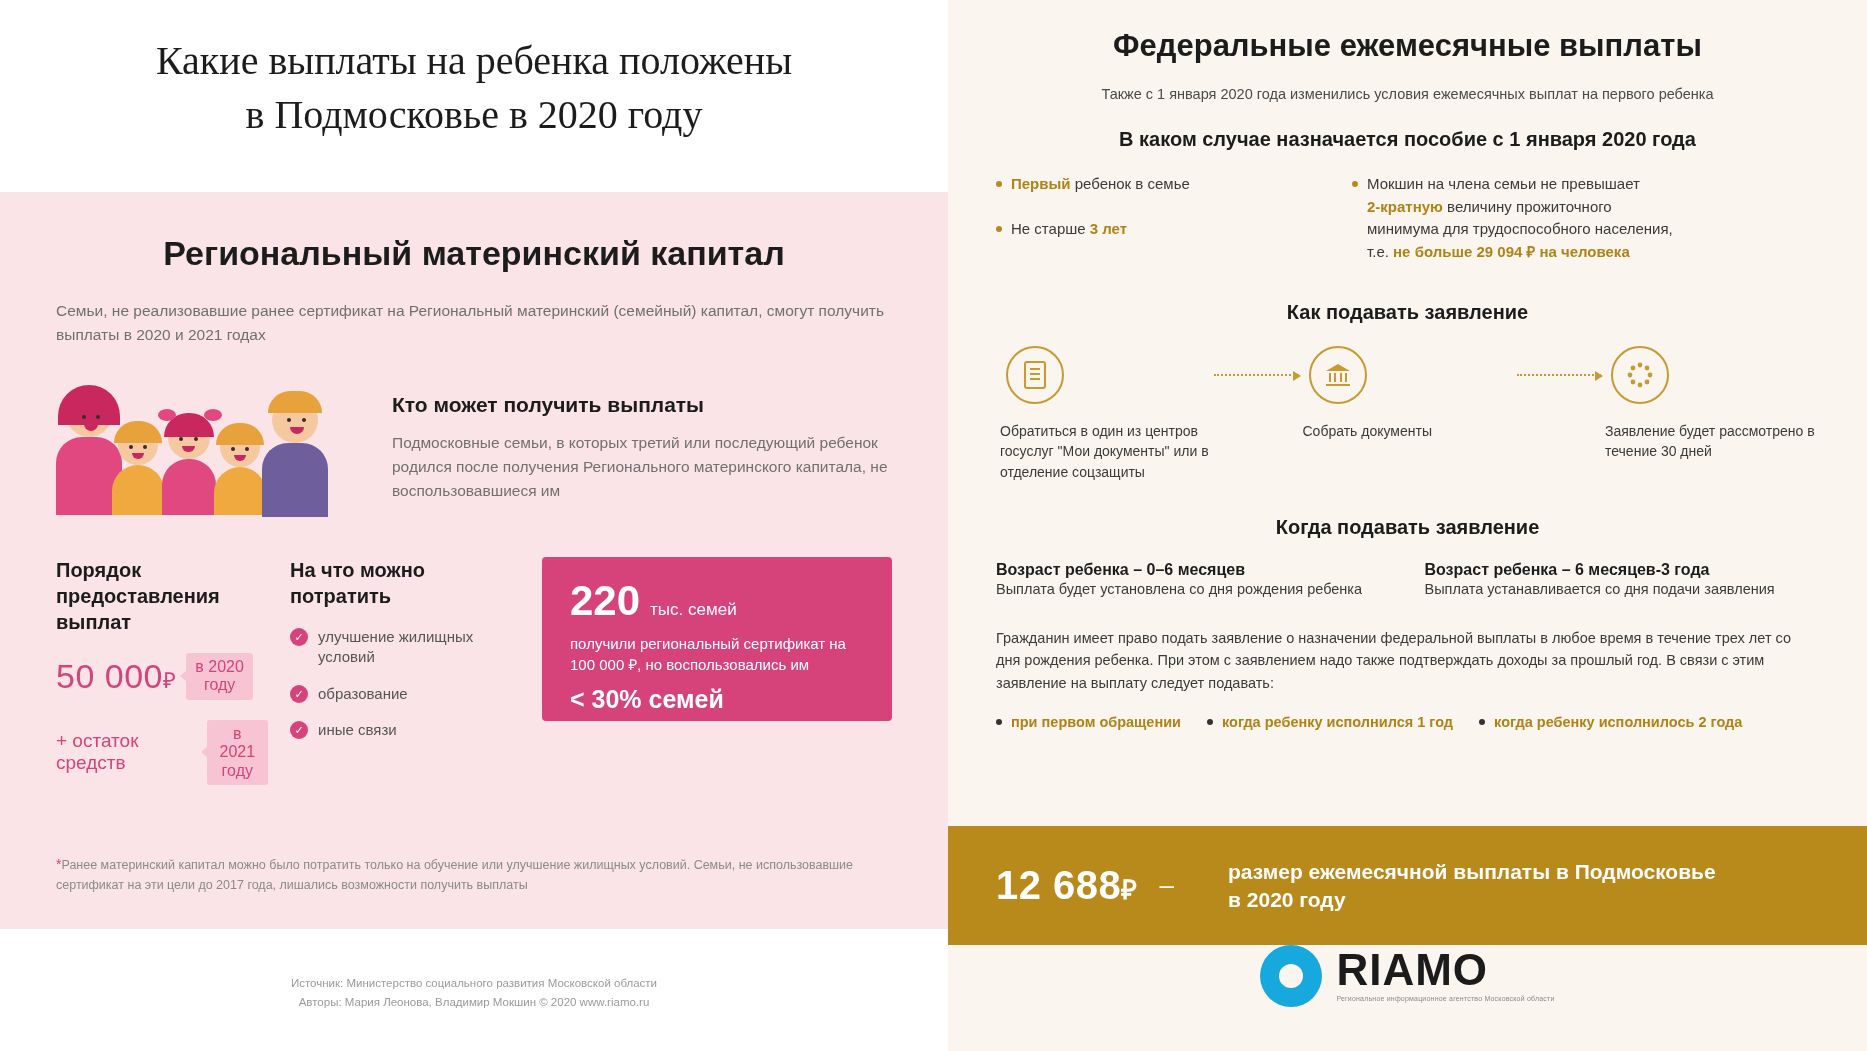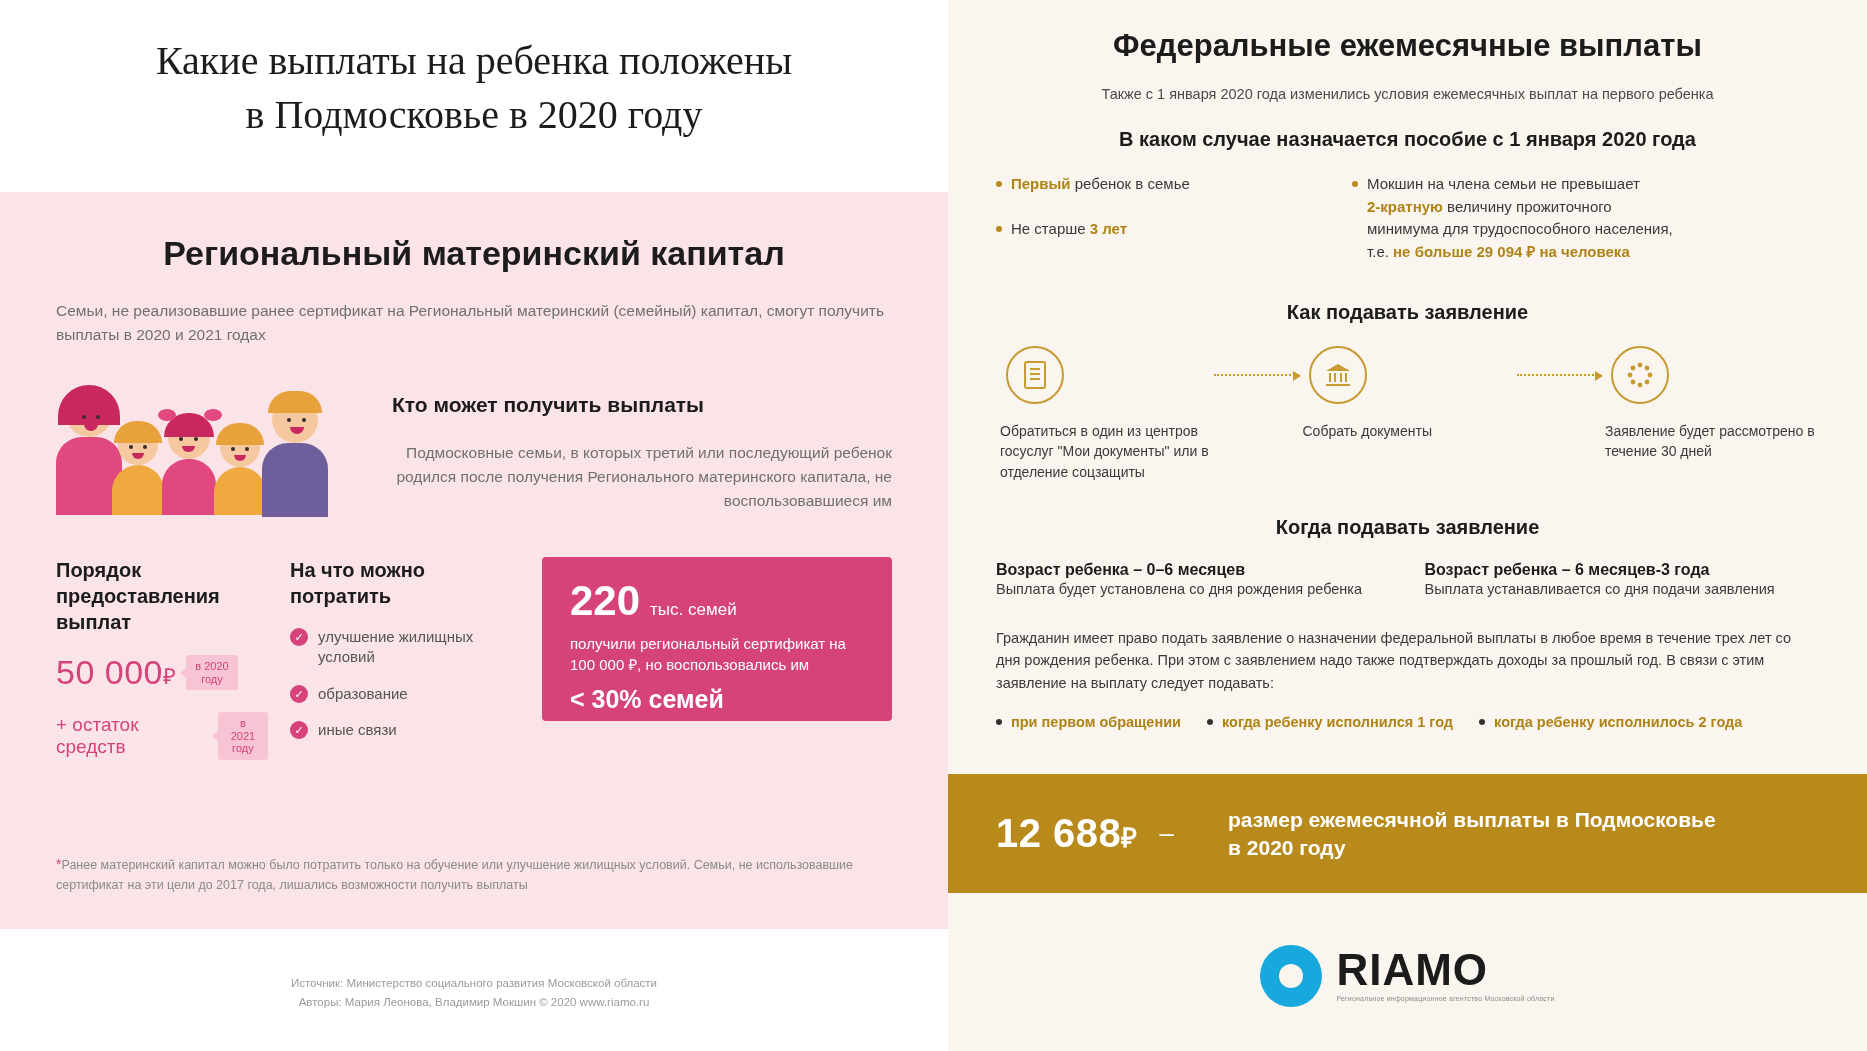--- a/index.html
+++ b/index.html
@@ -67,25 +67,24 @@
     position: relative;
     height: 132px;
   }
   .who-title {
     font-size: 21px;
     font-weight: bold;
     color: #1c1c1c;
     margin-top: 10px;
   }
   .who-text {
-    margin-top: 24px;
+    margin-top: 14px;
     font-size: 15.5px;
     line-height: 1.55;
     color: #707070;
-    text-align: right;
   }
 
   .cols-row {
     margin-top: 42px;
     display: flex;
     gap: 22px;
   }
   .col-order { width: 212px; flex: 0 0 212px; }
   .col-spend { width: 230px; flex: 0 0 230px; }
   .col-stat  { flex: 1 1 auto; }
@@ -105,21 +104,21 @@
   .amount-big {
     font-size: 34px;
     color: #d6437b;
     font-weight: normal;
     letter-spacing: 0.5px;
   }
   .rub { font-size: 22px; }
   .tag {
     background: #f6c4d3;
     color: #d6437b;
-    font-size: 11px;
+    font-size: 16px;
     line-height: 1.15;
     padding: 5px 9px;
     border-radius: 3px;
     text-align: center;
     position: relative;
   }
   .tag::before {
     content: "";
     position: absolute;
     left: -6px;
@@ -325,21 +324,21 @@
     align-items: center;
     gap: 26px;
     font-size: 14.5px;
   }
   .gb-item { display: flex; align-items: center; gap: 9px; color: #b08316; font-weight: bold; }
   .gb-dot { width: 6px; height: 6px; background: #333; border-radius: 50%; }
 
   .gold-band {
     position: absolute;
     left: 0;
-    top: 774px;
+    top: 826px;
     width: 919px;
     height: 119px;
     background: #b8891b;
     display: flex;
     align-items: center;
     padding: 0 48px;
     gap: 22px;
   }
   .band-num { font-size: 40px; color: #fff; font-weight: bold; letter-spacing: 0.5px; }
   .band-num .rub { font-size: 27px; }

